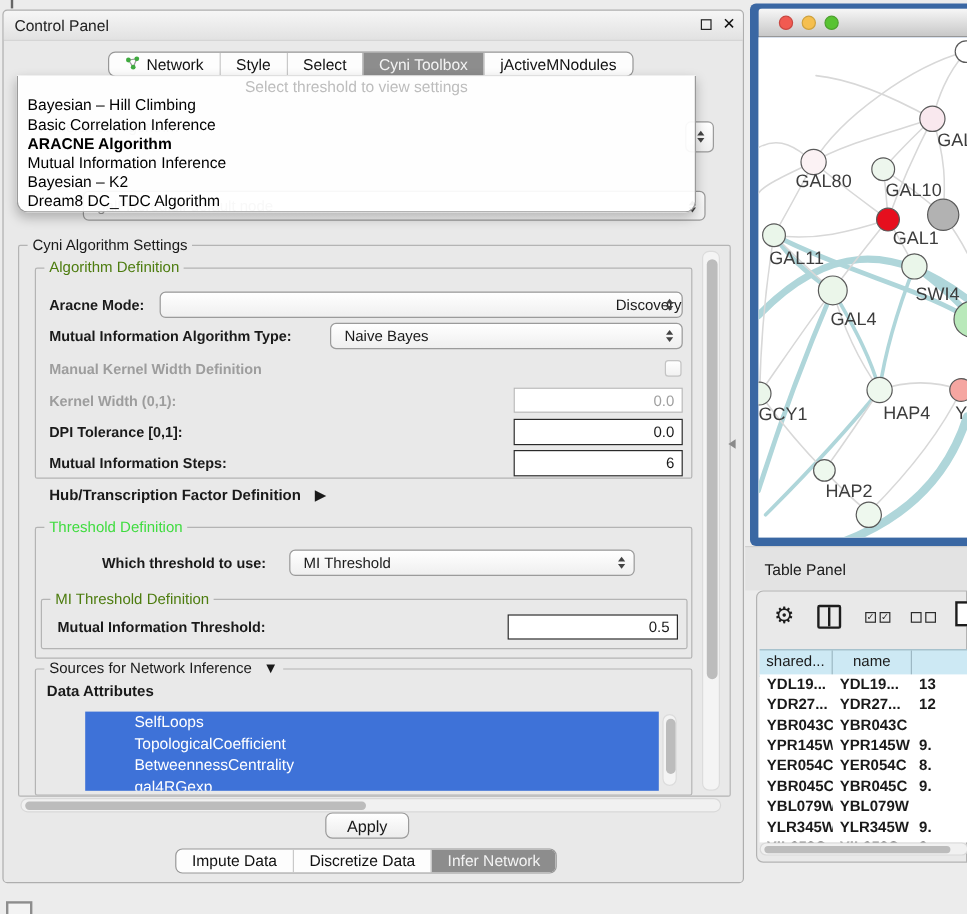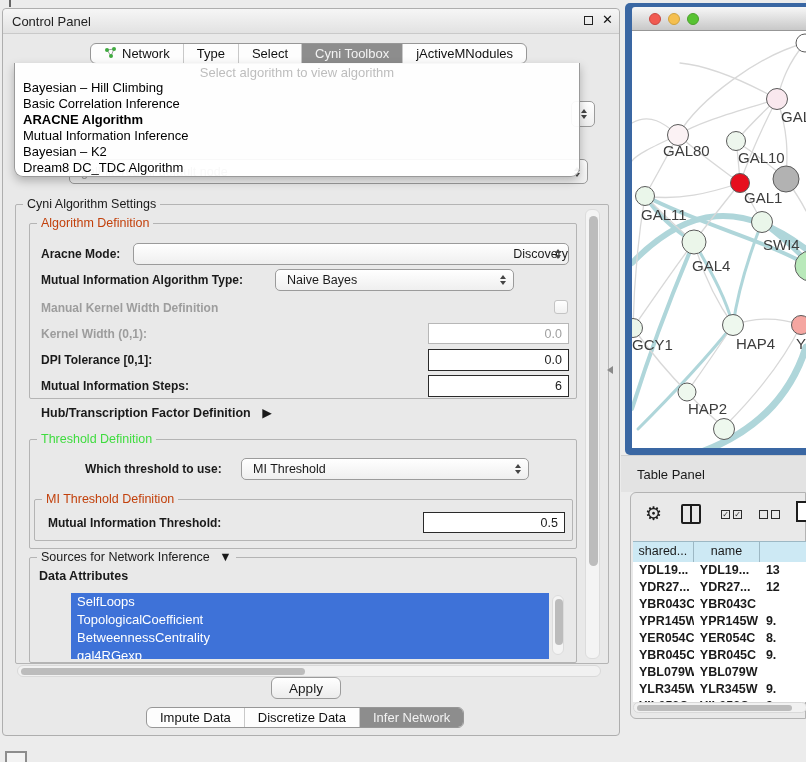--- a/index.html
+++ b/index.html
@@ -17,21 +17,21 @@
   
   .seg{position:absolute;display:flex;background:#fdfdfd;border:1px solid #979797;border-radius:6px;
        overflow:hidden;height:21px;box-sizing:border-box;}
   .seg .tab{display:flex;align-items:center;gap:5px;padding:0 13px;font-size:13px;white-space:nowrap;
             border-left:1px solid #c9c9c9;color:#111;}
   .seg .tab:first-child{border-left:none;}
   .seg .tab.sel{background:#8d8d8d;color:#f3f3f3;}
   
   .grp{position:absolute;border:1px solid #b4b4b4;border-radius:2px;box-sizing:border-box;}
   .gtitle{position:absolute;background:#e9e9e9;padding:0 4px;font-size:12.5px;white-space:nowrap;}
-  .blue{color:#c2410c;} .green{color:#3fdc3f;}
+  .blue{color:#4d7c0f;} .green{color:#3fdc3f;}
   .lbl{position:absolute;font-size:12px;font-weight:bold;white-space:nowrap;}
   .lbl.dis{color:#9d9d9d;}
   .combo{position:absolute;background:linear-gradient(#ffffff,#efefef);border:1px solid #9b9b9b;
          border-radius:5px;font-size:12.5px;display:flex;align-items:center;padding-left:11px;
          box-sizing:border-box;}
   .stepper{position:absolute;right:7px;top:50%;transform:translateY(-50%);display:flex;flex-direction:column;gap:2px;}
   .stepper i{width:0;height:0;border-left:3.5px solid transparent;border-right:3.5px solid transparent;display:block;}
   .stepper .up{border-bottom:4.5px solid #444;}
   .stepper .dn{border-top:4.5px solid #444;}
   .tinput{position:absolute;background:#fff;border:1.8px solid #2a2a2a;font-size:12.5px;
@@ -46,21 +46,21 @@
   .dd-ph{font-size:13px;color:#bdbdbd;text-align:center;padding-top:2px;height:15px;}
   .dd-item{font-size:13px;line-height:16px;padding-left:8px;color:#000;white-space:nowrap;}
   .dd-item.bold{font-weight:bold;}
   .ghost{position:absolute;z-index:5;color:#9a9a9a;font-size:12.5px;white-space:nowrap;}
   
   .sb-track-v{position:absolute;background:#f4f4f4;border:1px solid #dcdcdc;border-radius:6px;box-sizing:border-box;}
   .sb-thumb{position:absolute;background:#bcbcbc;border-radius:5px;}
   .sb-track-h{position:absolute;background:#f1f1f1;border:1px solid #d9d9d9;border-radius:6px;box-sizing:border-box;}
   
   .attr-list{position:absolute;background:#3e72d8;overflow:hidden;}
-  .attr-item{font-size:13px;line-height:18px;color:#fff;padding-left:6px;white-space:nowrap;}
+  .attr-item{font-size:13px;line-height:18px;color:#fff;padding-left:6px;white-space:nowrap;margin-left:35px;}
   .btn{position:absolute;background:linear-gradient(#ffffff,#ececec);border:1px solid #9b9b9b;
        border-radius:6px;font-size:13.5px;display:flex;align-items:center;justify-content:center;box-sizing:border-box;}
   
   .net-window{position:absolute;left:625px;top:3px;width:181px;height:452px;background:#3a67a3;
               border-radius:5px 0 0 5px;}
   .net-titlebar{position:absolute;left:7px;top:4px;right:0;height:24px;
                 background:linear-gradient(#f7f7f7,#c8c8c8);border-bottom:1px solid #979797;
                 border-radius:3px 0 0 0;box-sizing:border-box;}
   .light{position:absolute;top:6px;width:12px;height:12px;border-radius:50%;box-sizing:border-box;}
   .net-canvas{position:absolute;left:7px;top:28px;width:174px;height:417px;background:#ffffff;overflow:hidden;}
@@ -107,21 +107,21 @@
               <line x1="3" y1="4" x2="10" y2="3" stroke="#9a9a9a"></line>
               <line x1="3" y1="4" x2="7" y2="10" stroke="#9a9a9a"></line>
               <line x1="10" y1="3" x2="7" y2="10" stroke="#9a9a9a"></line>
               <circle cx="3" cy="4" r="2" fill="#3faa3f"></circle>
               <circle cx="10" cy="3" r="2" fill="#3faa3f"></circle>
               <circle cx="7" cy="10" r="2" fill="#3faa3f"></circle>
             </svg></span>
           <span>Network</span>
         </div>
         <div class="tab">
-          <span>Type</span>
+          <span>Style</span>
         </div>
         <div class="tab">
           <span>Select</span>
         </div>
         <div class="tab sel">
           <span>Cyni Toolbox</span>
         </div>
         <div class="tab">
           <span>jActiveMNodules</span>
         </div>
@@ -154,21 +154,21 @@
     <span class="lbl" style="left:38px;top:238px;">Aracne Mode:</span>
     <div class="combo" style="left:130px;top:234px;width:436px;height:22px;justify-content:flex-end;">
       <span>Discovery</span>
       <span class="stepper">
           <i class="up"></i>
           <i class="dn"></i>
         </span>
     </div>
 
     <span class="lbl" style="left:38px;top:264px;">Mutual Information Algorithm Type:</span>
-    <div class="combo" style="left:272px;top:260px;width:239px;height:22px;">
+    <div class="combo" style="left:272px;top:260px;width:294px;height:22px;">
       <span>Naive Bayes</span>
       <span class="stepper">
           <i class="up"></i>
           <i class="dn"></i>
         </span>
     </div>
 
     <span class="lbl dis" style="left:38px;top:292px;">Manual Kernel Width Definition</span>
     <span class="checkbox" style="left:551px;top:291px;"></span>
 
@@ -241,21 +241,21 @@
         <div class="tab">
           <span>Discretize Data</span>
         </div>
         <div class="tab sel">
           <span>Infer Network</span>
         </div>
       </div>
   </div>
 
   <div class="dd-overlay">
-    <div class="dd-ph">Select algorithm to view algorithm</div>
+    <div class="dd-ph">Select threshold to view settings</div>
     <div id="dd-items">
         <div class="dd-item">Bayesian – Hill Climbing</div>
         <div class="dd-item">Basic Correlation Inference</div>
         <div class="dd-item bold">ARACNE Algorithm</div>
         <div class="dd-item">Mutual Information Inference</div>
         <div class="dd-item">Bayesian – K2</div>
         <div class="dd-item">Dream8 DC_TDC Algorithm</div>
       </div>
   </div>
 

